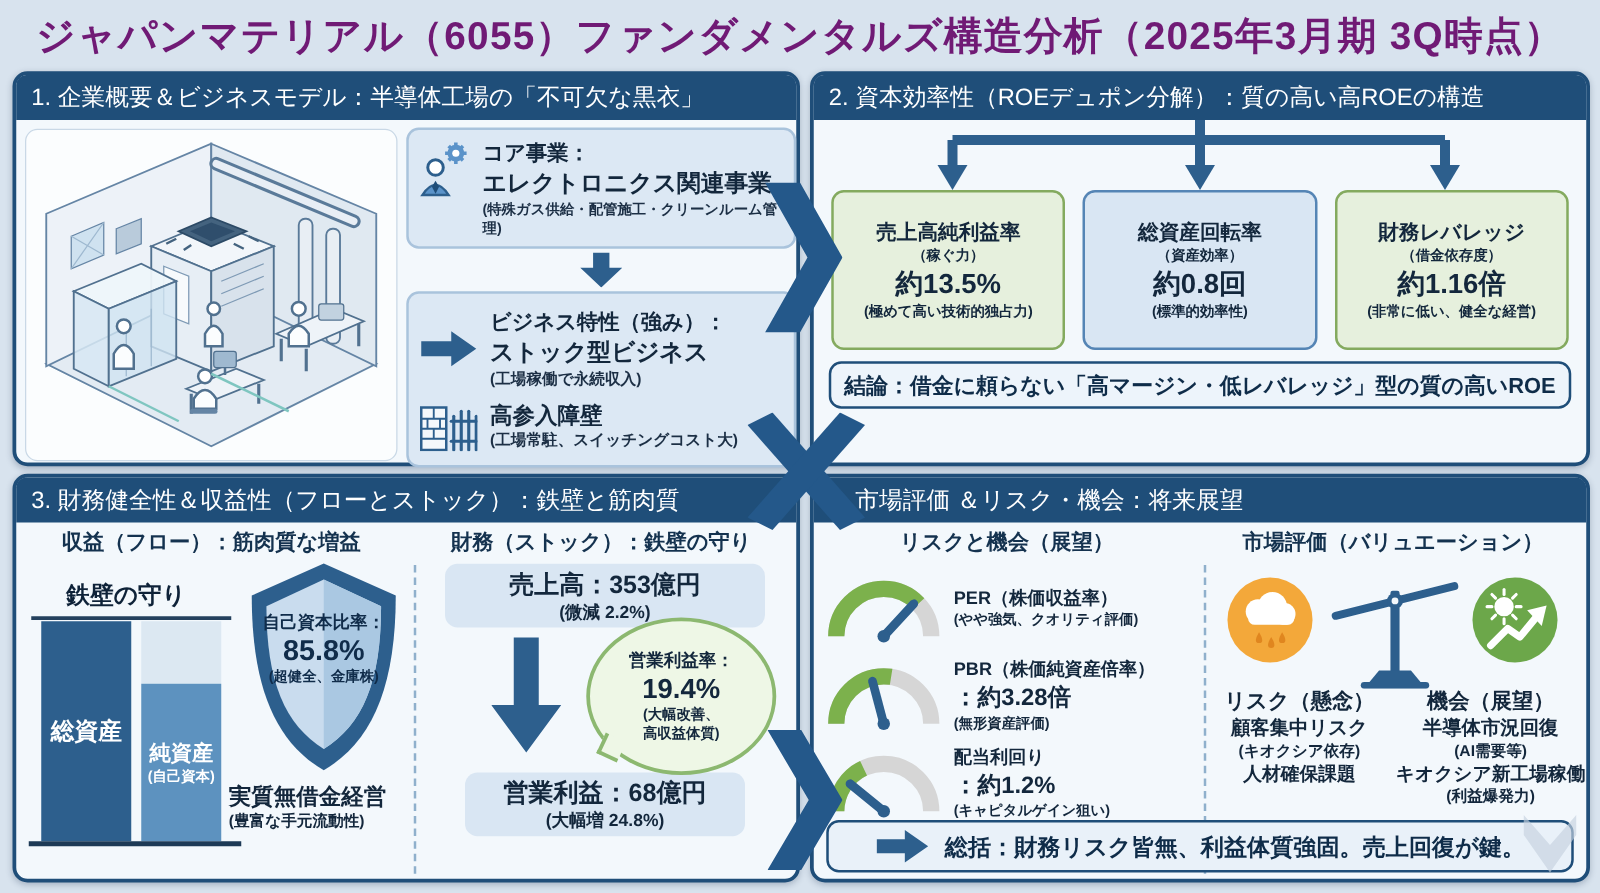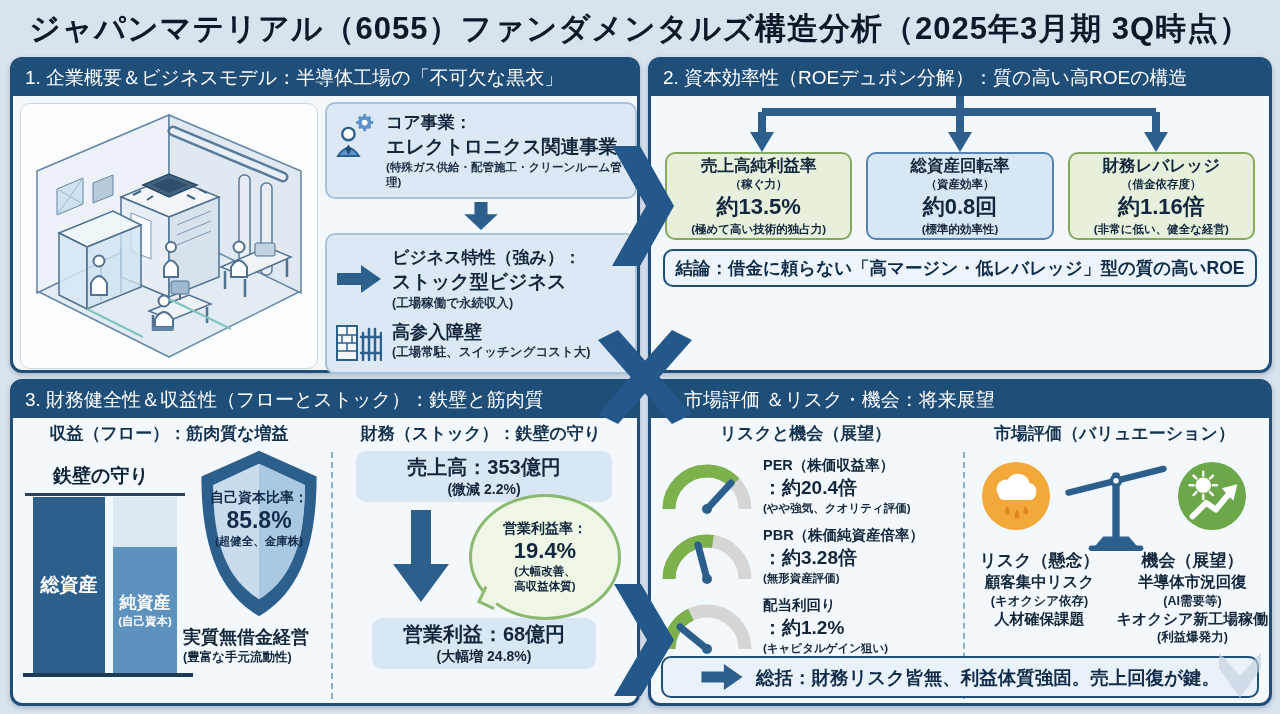--- a/index.html
+++ b/index.html
@@ -1,18 +1,18 @@
 <!DOCTYPE html>
 <html><head>
 <meta charset="utf-8">
 <style>
   *{margin:0;padding:0;box-sizing:border-box}
   html,body{width:1280px;height:714px;overflow:hidden}
   body{background:#d8e3ee;font-family:"Liberation Sans","DejaVu Sans",sans-serif;color:#13273c;position:relative}
-  .title{position:absolute;top:8px;left:0;right:0;text-align:center;font-size:31px;font-weight:800;color:#0f172a;letter-spacing:1px}
+  .title{position:absolute;top:8px;left:0;right:0;text-align:center;font-size:31px;font-weight:800;color:#701a75;letter-spacing:1px}
   .panel{position:absolute;background:#f3f8fc;border:3px solid #1f4e79;border-radius:12px;box-shadow:0 2px 5px rgba(20,40,70,.25)}
   #p1{left:10px;top:57px;width:630px;height:316px}
   #p2{left:648px;top:57px;width:624px;height:316px}
   #p3{left:10px;top:379px;width:630px;height:327px}
   #p4{left:648px;top:379px;width:624px;height:327px}
   .phead{background:#1f4e79;color:#fff;font-size:19px;font-weight:400;padding:5px 12px;border-radius:8px 8px 0 0;white-space:nowrap}
   .pbody{position:relative;height:calc(100% - 34px)}
   
   .factory-card{position:absolute;left:7px;top:7px;width:298px;height:266px;background:#fbfdfe;border:1.5px solid #c9d8e6;border-radius:10px;overflow:hidden}
   .s1col{position:absolute;left:312px;top:6px;width:312px}
@@ -23,21 +23,21 @@
   .t-sub{font-size:11.5px;font-weight:600;color:#1c2f45}
   .midarrow{display:block;margin:3px auto}
   .traitrow{display:flex;gap:10px;align-items:center;margin:4px 0}
   
   #p2 .pbody{display:flex;flex-direction:column;align-items:center}
   .roebox{margin-top:10px;background:#d9e6f3;border:2.5px solid #3d6e9e;border-radius:9px;padding:4px 16px;text-align:center}
   .roebox .l1{font-size:16px;font-weight:700}
   .roebox .v{font-size:21px;font-weight:800}
   .roebox .n{font-size:13px;font-weight:700}
   .factors{display:flex;gap:14px;width:100%;padding:0 14px}
-  .factor{flex:1;border:2.5px solid;border-radius:10px;text-align:center;padding:1px 2px}
+  .factor{flex:1;border:2.5px solid;border-radius:10px;text-align:center;padding:21px 2px}
   .factor.green{background:#e6f0dd;border-color:#84aa5f}
   .factor.blue{background:#d9e6f3;border-color:#5585b5}
   .factor .nm{font-size:16.5px;font-weight:800}
   .factor .sb{font-size:11.5px;font-weight:700}
   .factor .vl{font-size:22px;font-weight:800}
   .factor .nt{font-size:11.5px;font-weight:700}
   .conclusion{margin:9px 12px 0;align-self:stretch;background:#edf4fb;border:2.5px solid #1f4e79;border-radius:10px;text-align:center;font-size:17.5px;font-weight:800;color:#0f2c49;padding:5px 4px;white-space:nowrap}
   
   .subrow{display:flex;font-weight:800;font-size:17px;color:#14324f;padding:4px 0 2px;text-align:center}
   .subrow div{flex:1}
@@ -329,21 +329,20 @@
       <div class="p4l">
         <div class="gaugerow">
           <svg width="96" height="60" viewBox="0 0 96 58">
             <path d="M10,52 A38,38 0 0 1 86,52" stroke="#d6d6d6" stroke-width="13" fill="none" pathLength="100"></path>
             <path d="M10,52 A38,38 0 0 1 86,52" stroke="#7cb14c" stroke-width="13" fill="none" pathLength="100" stroke-dasharray="76 100"></path>
             <line x1="48" y1="52" x2="72" y2="26" stroke="#2d5f8d" stroke-width="7" stroke-linecap="round"></line>
             <circle cx="48" cy="52" r="5" fill="#2d5f8d"></circle>
           </svg>
           <div class="gtxt">
             <div class="a">PER（株価収益率）</div>
-            <div class="b">：約20.4倍</div>
             <div class="c">(やや強気、クオリティ評価)</div>
           </div>
         </div>
         <div class="gaugerow">
           <svg width="96" height="60" viewBox="0 0 96 58">
             <path d="M10,52 A38,38 0 0 1 86,52" stroke="#d6d6d6" stroke-width="13" fill="none" pathLength="100"></path>
             <path d="M10,52 A38,38 0 0 1 86,52" stroke="#7cb14c" stroke-width="13" fill="none" pathLength="100" stroke-dasharray="55 100"></path>
             <line x1="48" y1="52" x2="39" y2="18" stroke="#2d5f8d" stroke-width="7" stroke-linecap="round"></line>
             <circle cx="48" cy="52" r="5" fill="#2d5f8d"></circle>
           </svg>

